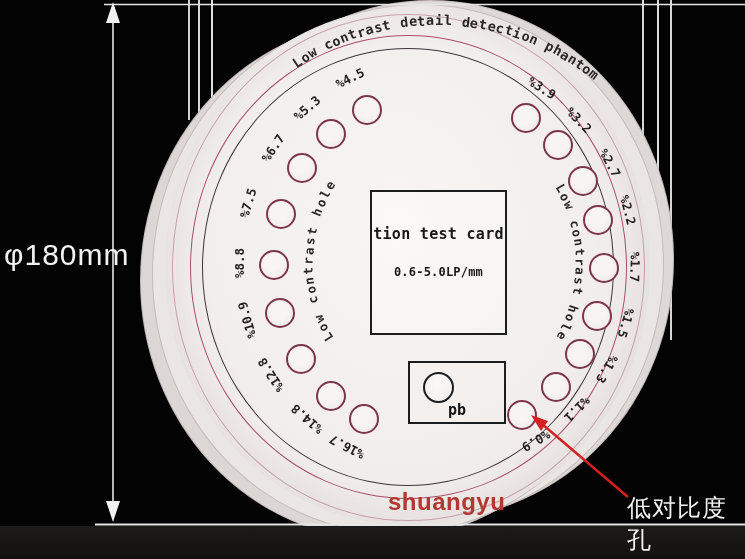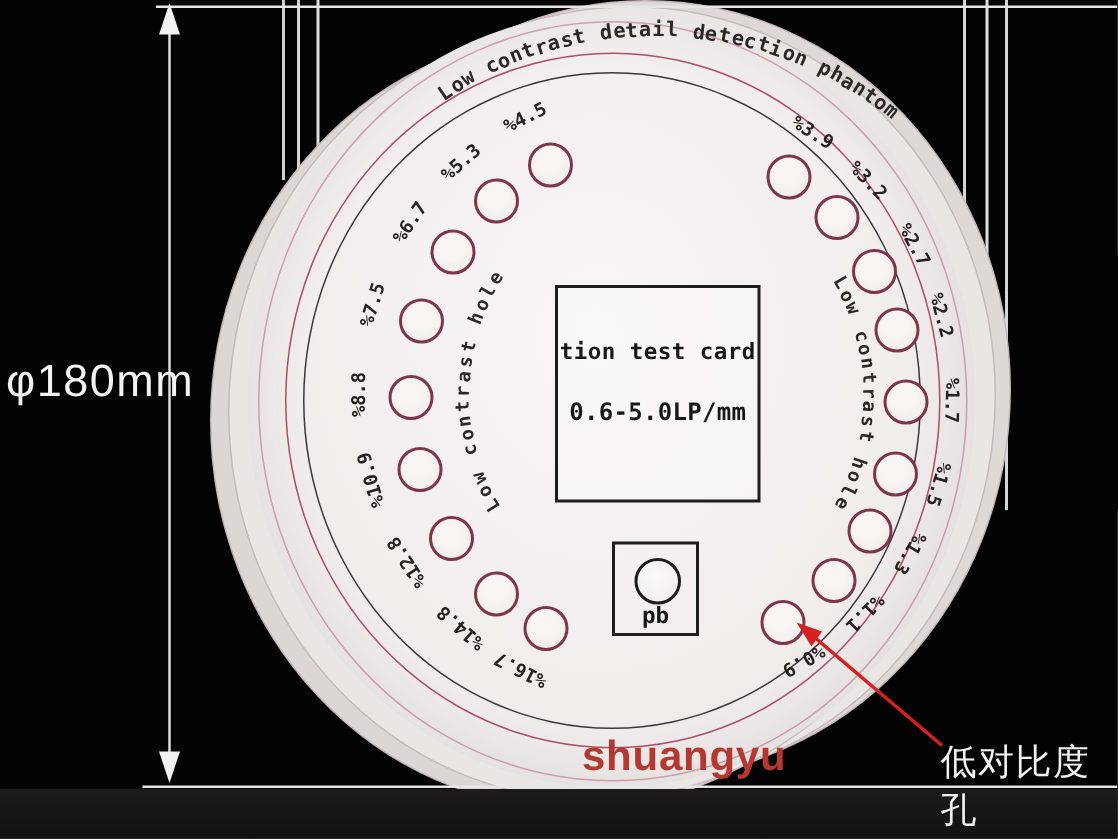--- a/index.html
+++ b/index.html
@@ -38,34 +38,34 @@
         font-size:12.5px;color:#26211f;white-space:nowrap;letter-spacing:0;}
 
   
   .insert{position:absolute;z-index:5;border:2.4px solid #1d1d1d;}
   .insert .circ{position:absolute;border-radius:50%;border:2.4px solid #1d1d1d;
         background:radial-gradient(circle at 45% 40%, #fbfaf9, #f0edeb);}
   .insert .lbl{position:absolute;left:0;right:0;bottom:3px;text-align:center;
         font-family:"DejaVu Sans Mono",monospace;font-weight:bold;font-size:15px;color:#141414;}
   #cu-insert{left:410px;top:101px;width:62px;height:66px;}
   #cu-insert .circ{left:15px;top:11px;width:30px;height:30px;}
-  #pb-insert{left:408px;top:361px;width:54px;height:59px;}
+  #pb-insert{left:408px;top:361px;width:54px;height:59px;padding-left:40px;}
   #pb-insert .circ{left:13px;top:9px;width:27px;height:27px;}
 
   
   #center-card{position:absolute;left:370px;top:190px;width:137px;height:145px;z-index:5;
         border:2.4px solid #1d1d1d;background:rgba(255,255,255,.30);
         font-family:"DejaVu Sans Mono",monospace;font-weight:bold;color:#181818;
         text-align:center;box-sizing:border-box;padding-top:33px;}
   #center-card .c1,#center-card .c2{font-size:15px;line-height:1.2;letter-spacing:.3px;}
-  #center-card .c3{font-size:16px;margin-top:22px;letter-spacing:.2px;}
+  #center-card .c3{font-size:12px;margin-top:22px;letter-spacing:.2px;}
 
   
   #brand{position:absolute;left:388px;top:488px;z-index:5;font-family:"Liberation Sans",sans-serif;
-        font-size:28px;font-weight:600;color:var(--brand-red,#b23831);letter-spacing:.5px;}
+        font-size:24px;font-weight:600;color:var(--brand-red,#b23831);letter-spacing:.5px;}
 
   
   #bottom-strip{position:absolute;left:0;top:526px;width:745px;height:33px;z-index:6;
         background:linear-gradient(#1c1b19,#121110);}
 
   
   .overlay-text{position:absolute;z-index:10;color:#f2f2f2;font-family:"Liberation Sans",sans-serif;}
   #phi-label{left:4px;top:238px;font-size:30px;letter-spacing:1px;}
   #callout-1{left:627px;top:492px;font-size:24px;font-weight:500;letter-spacing:1px;}
   #callout-2{left:651px;top:524px;font-size:25px;font-weight:500;letter-spacing:1px;}

